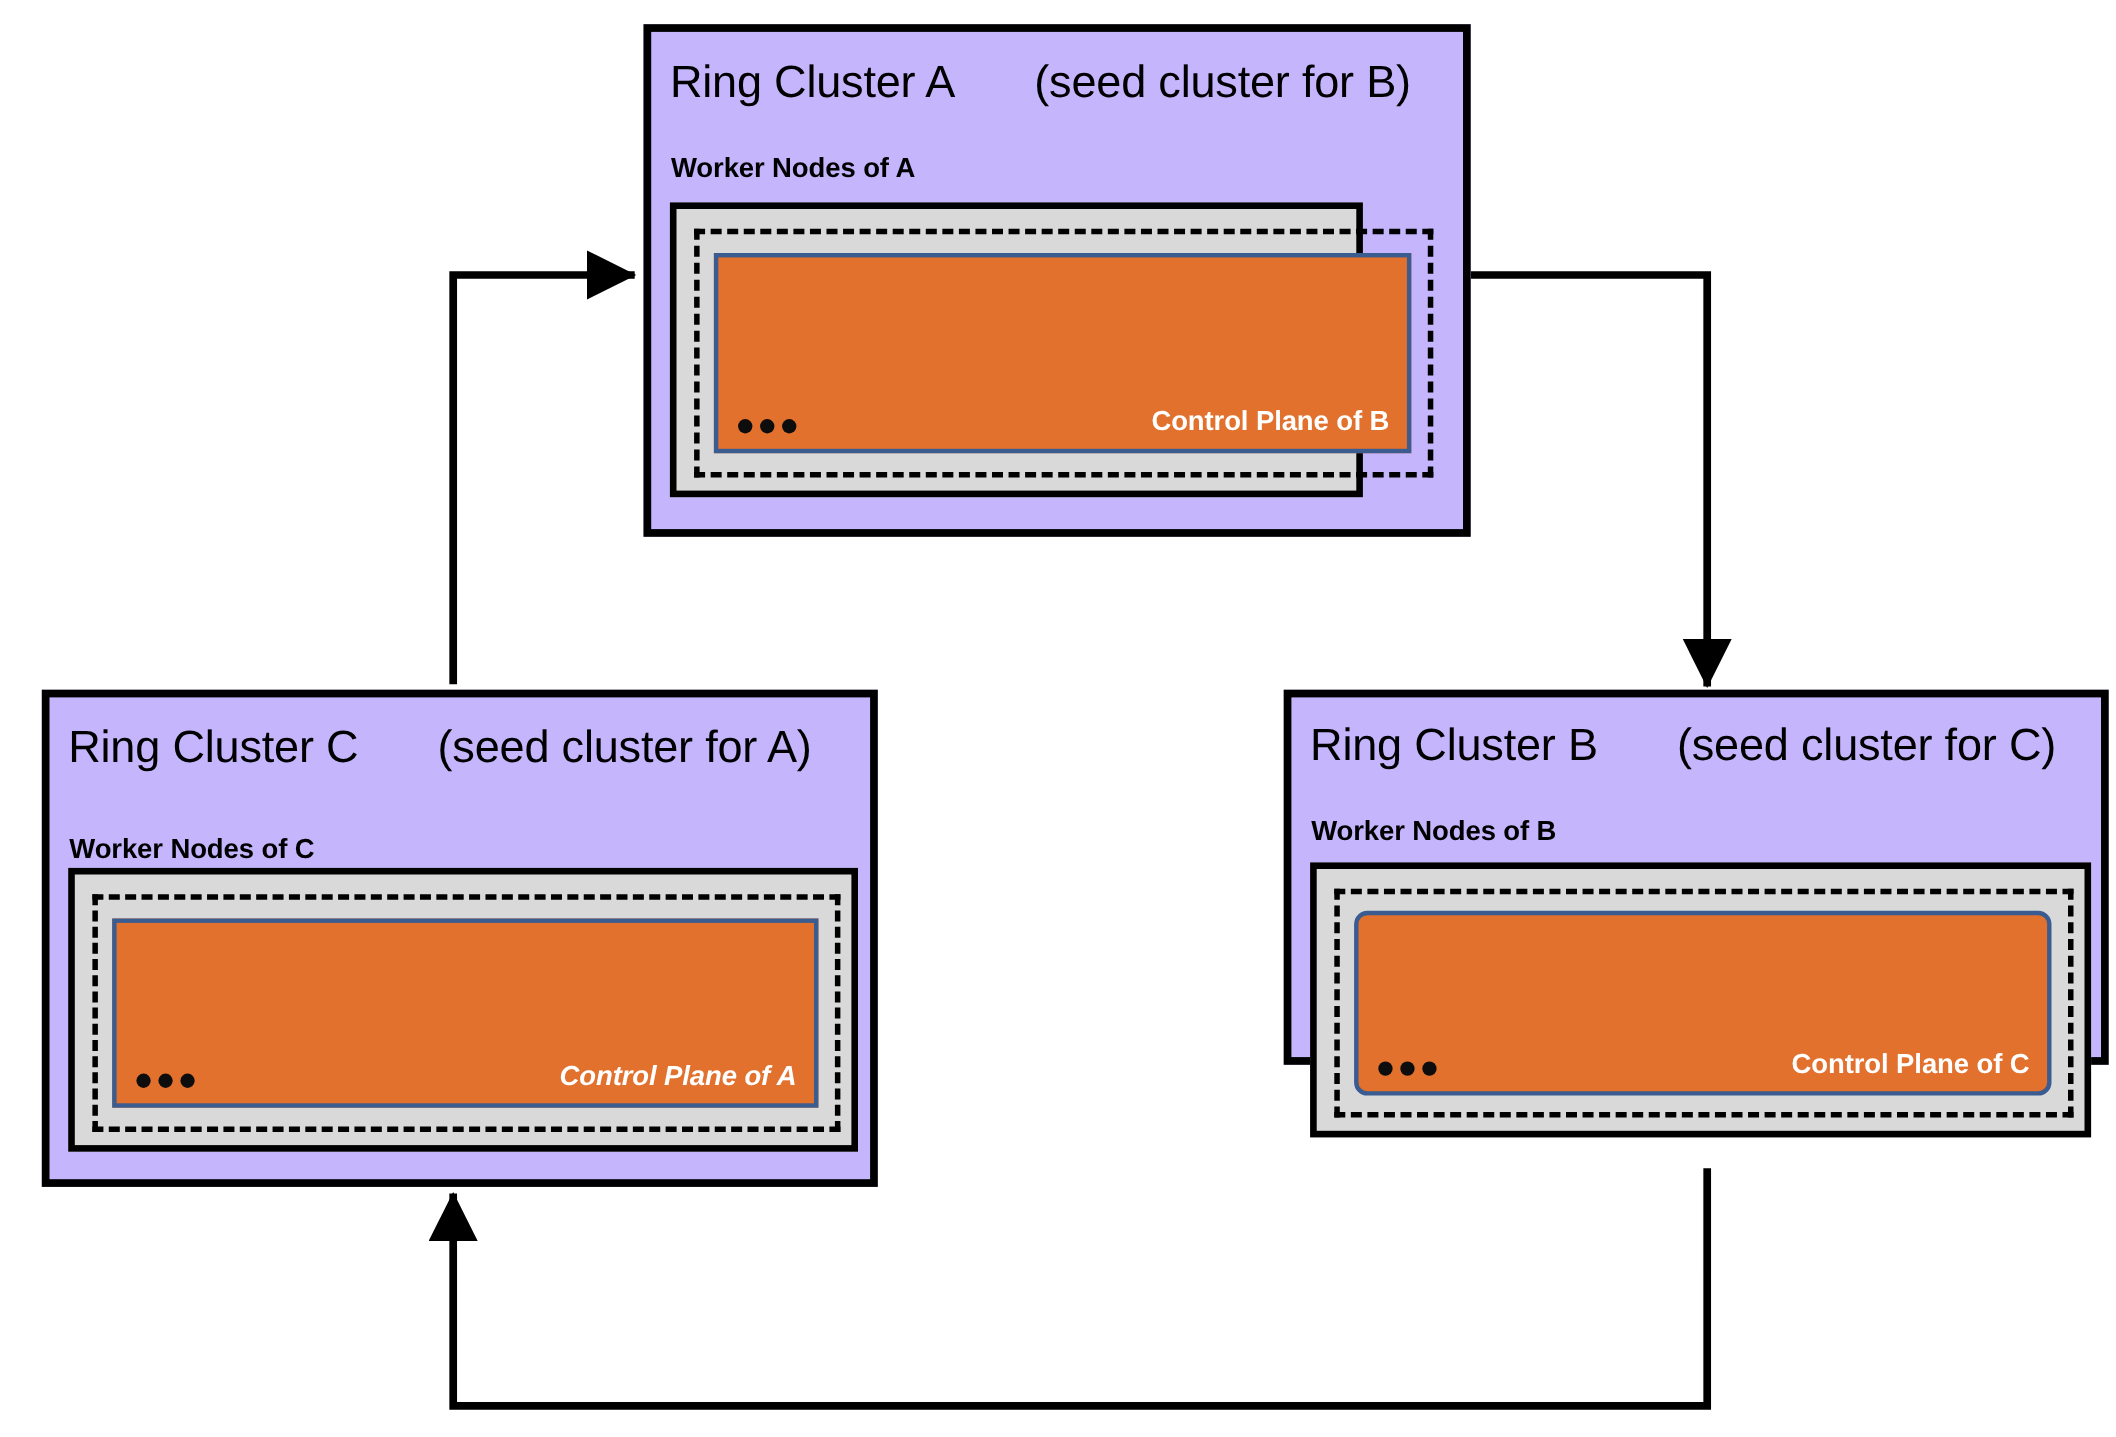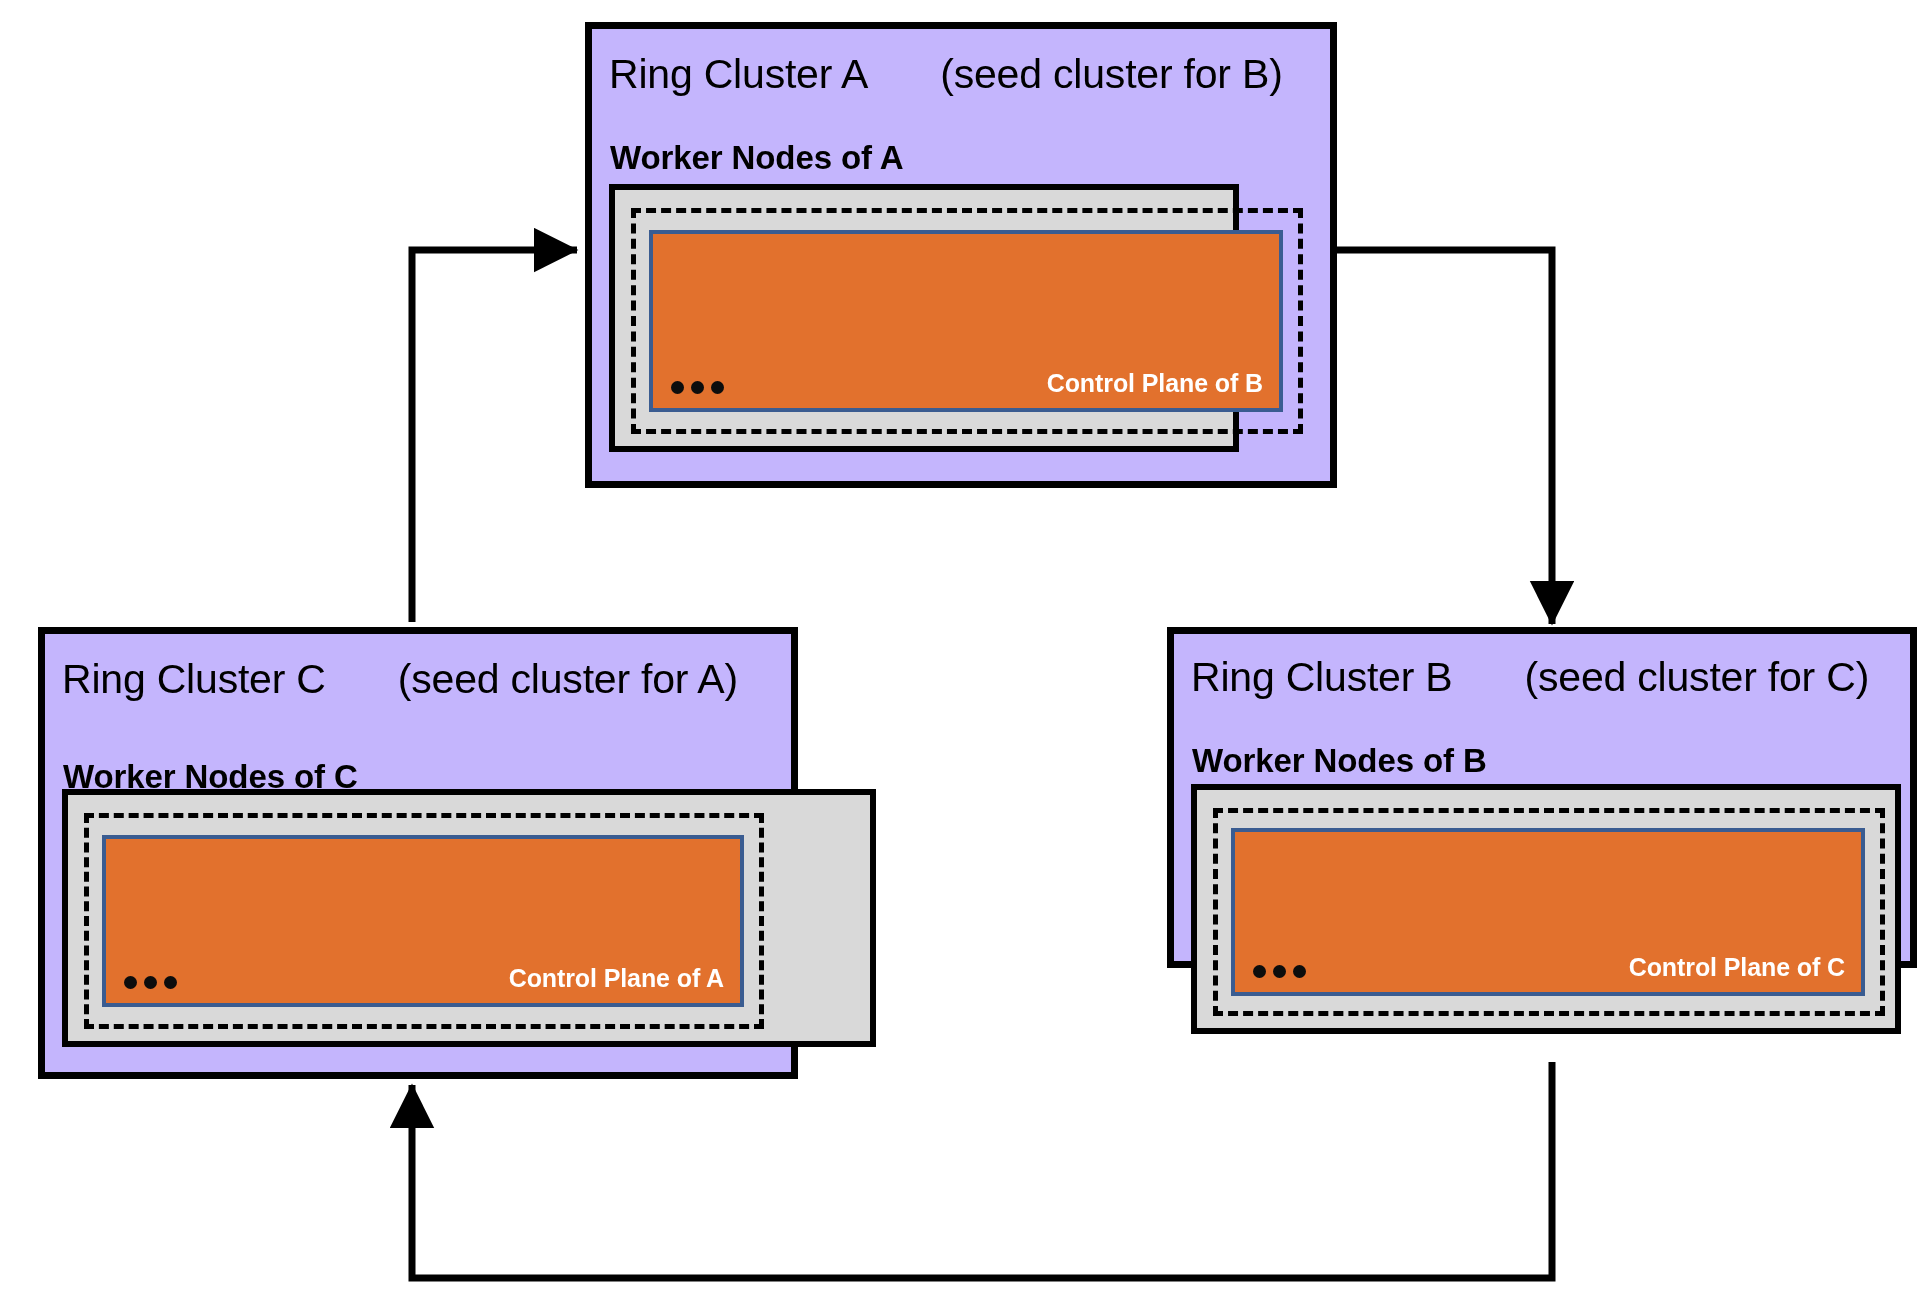--- a/index.html
+++ b/index.html
@@ -46,21 +46,21 @@
     font-weight: 400;
     color: #000000;
     letter-spacing: -0.2px;
   }
   .cluster-title .name { }
   .cluster-title .seed { padding-left: 72px; }
 
   .worker-label {
     position: absolute;
     white-space: nowrap;
-    font-size: 33px;
+    font-size: 25px;
     font-weight: 700;
     color: #000000;
     letter-spacing: -0.1px;
   }
 
   
   .node-box {
     position: absolute;
     background: #D9D9D9;
     border: 6px solid #000000;
@@ -157,21 +157,21 @@
   </div>
 
   <div class="cluster" style="left:38px; top:627px; width:760px; height:452px;padding-left:37px;">
 
     <div class="cluster-title" style="left:17px; top:22px;">
       <span class="name">Ring Cluster C</span><span class="seed">(seed cluster for A)</span>
     </div>
 
     <div class="worker-label" style="left:18px; top:124px;">Worker Nodes of C</div>
 
-    <div class="node-box" style="left:17px; top:155px; width:814px; height:258px;">
+    <div class="node-box" style="left:17px; top:155px; width:718px; height:258px;font-style:italic;">
 
       <div class="dashed-box" style="left:16px; top:18px; width:680px; height:216px;"></div>
 
       <div class="cp-box" style="left:34px; top:40px; width:642px; height:172px;">
         <div class="ellipsis">
           <span></span>
             <span></span>
             <span></span>
         </div>
         <div class="cp-label">Control Plane of A</div>
@@ -184,21 +184,21 @@
     <div class="cluster-title" style="left:17px; top:20px;">
       <span class="name">Ring Cluster B</span><span class="seed">(seed cluster for C)</span>
     </div>
 
     <div class="worker-label" style="left:18px; top:108px;">Worker Nodes of B</div>
 
     <div class="node-box" style="left:17px; top:150px; width:710px; height:250px;">
 
       <div class="dashed-box" style="left:16px; top:18px; width:672px; height:208px;"></div>
 
-      <div class="cp-box" style="left:34px; top:38px; width:634px; height:168px;">
+      <div class="cp-box" style="left:34px; top:38px; width:634px; height:168px;border-radius:12px;">
         <div class="ellipsis">
           <span></span>
             <span></span>
             <span></span>
         </div>
         <div class="cp-label">Control Plane of C</div>
       </div>
     </div>
   </div>
 

